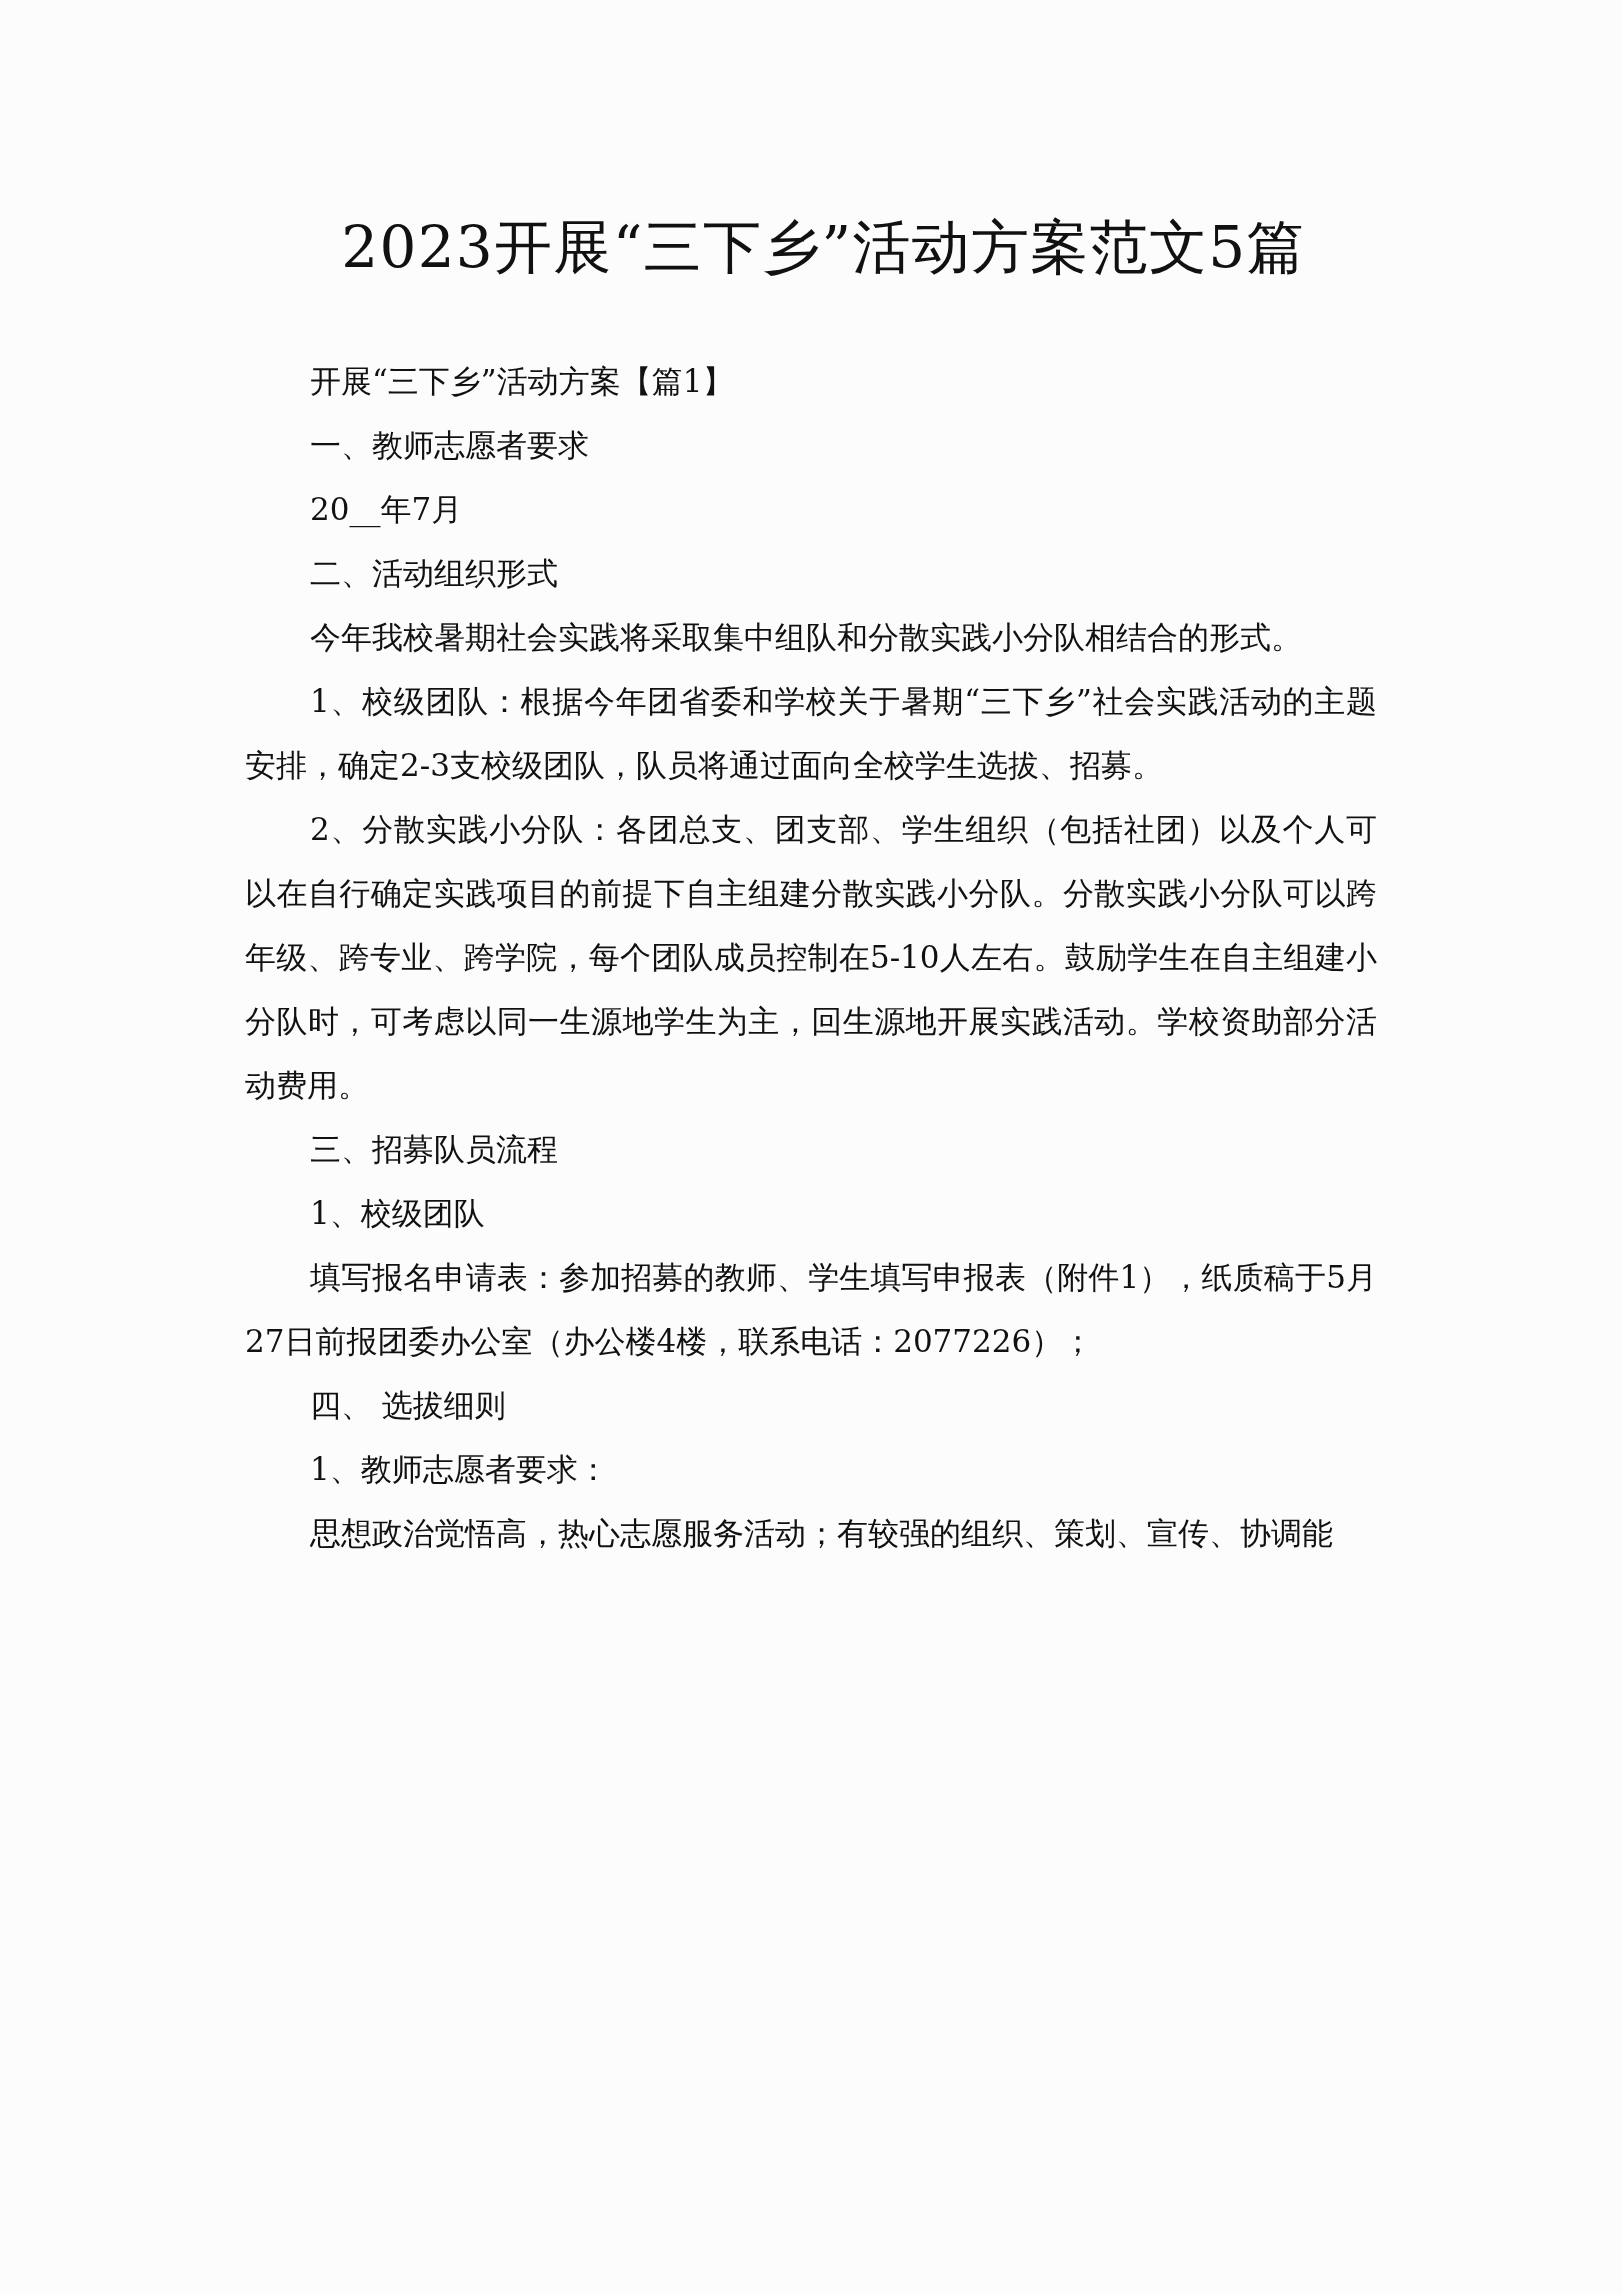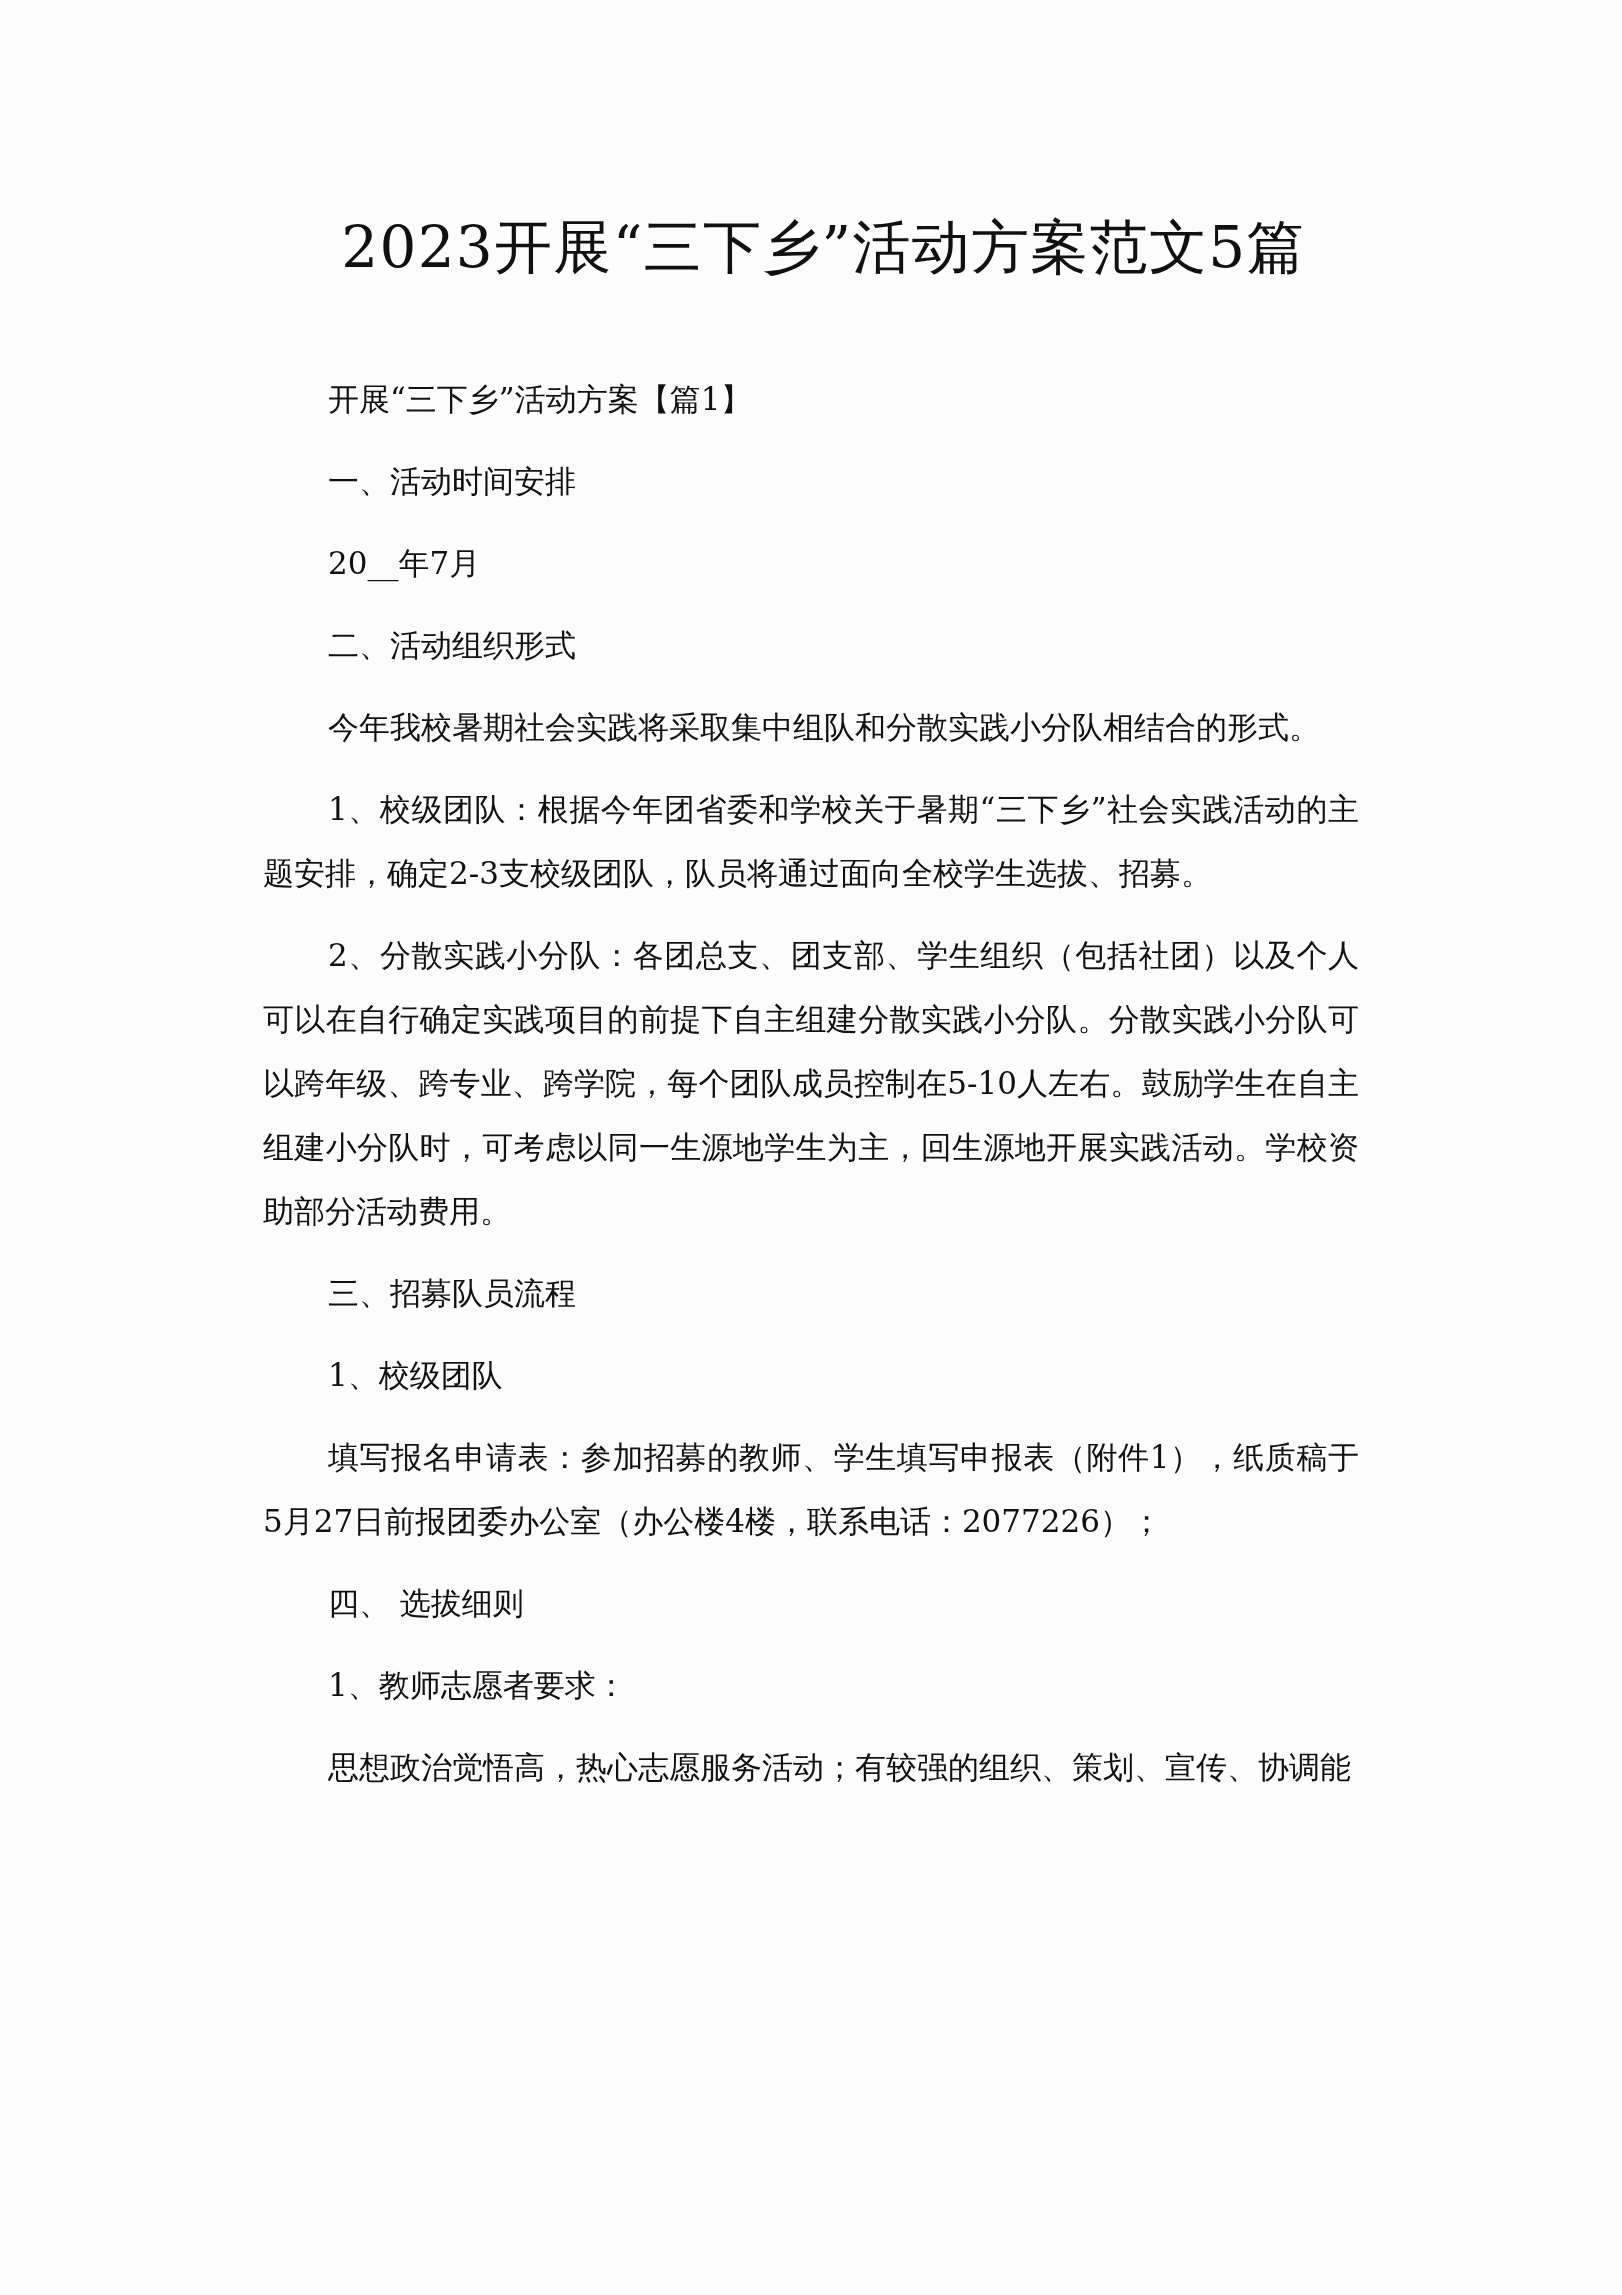--- a/index.html
+++ b/index.html
@@ -37,41 +37,41 @@
     }
     .body {
       position: absolute;
       left: 245px;
       top: 349px;
       width: 1132px;
       font-size: 31px;
       line-height: 64px;
     }
     .p {
-      margin: 18px;
+      margin: 0;
       text-align: justify;
       text-justify: inter-character;
       word-break: break-all;
     }
     .indent {
       text-indent: 65px;
     }
     .p.heading-line {
       text-align: left;
     }
   </style>
 </head>
 <body>
 
 <div class="page">
   <h1 class="title">2023开展“三下乡”活动方案范文5篇</h1>
 
   <div class="body">
     <p class="p indent heading-line">开展“三下乡”活动方案【篇1】</p>
-    <p class="p indent heading-line">一、活动时间安排</p>
+    <p class="p indent heading-line">一、教师志愿者要求</p>
     <p class="p indent heading-line">20__年7月</p>
     <p class="p indent heading-line">二、活动组织形式</p>
     <p class="p indent">今年我校暑期社会实践将采取集中组队和分散实践小分队相结合的形式。</p>
     <p class="p indent">1、校级团队：根据今年团省委和学校关于暑期“三下乡”社会实践活动的主题安排，确定2-3支校级团队，队员将通过面向全校学生选拔、招募。</p>
     <p class="p indent">2、分散实践小分队：各团总支、团支部、学生组织（包括社团）以及个人可以在自行确定实践项目的前提下自主组建分散实践小分队。分散实践小分队可以跨年级、跨专业、跨学院，每个团队成员控制在5-10人左右。鼓励学生在自主组建小分队时，可考虑以同一生源地学生为主，回生源地开展实践活动。学校资助部分活动费用。</p>
     <p class="p indent heading-line">三、招募队员流程</p>
     <p class="p indent heading-line">1、校级团队</p>
     <p class="p indent">填写报名申请表：参加招募的教师、学生填写申报表（附件1），纸质稿于5月27日前报团委办公室（办公楼4楼，联系电话：2077226）；</p>
     <p class="p indent heading-line">四、 选拔细则</p>
     <p class="p indent heading-line">1、教师志愿者要求：</p>

